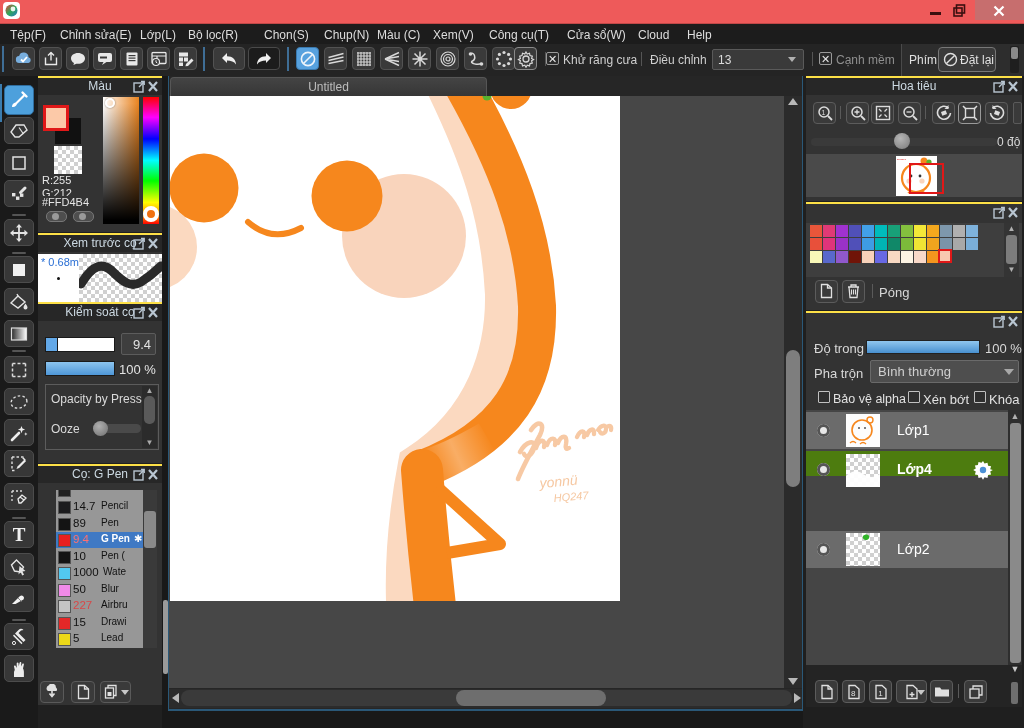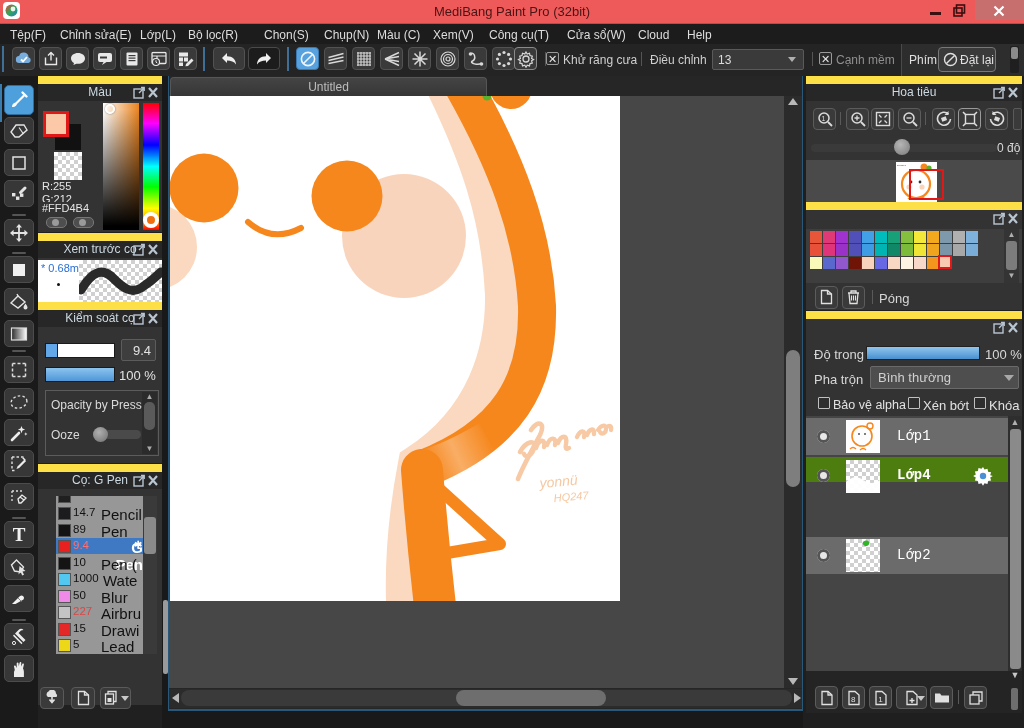--- a/index.html
+++ b/index.html
@@ -23,43 +23,43 @@
 .tsep { position:absolute; top:3px; width:2px; height:24px; background:#3f6e96; }
 .tlabel { position:absolute; font-size:12px; color:#cfcfcf; top:9px; }
 .tcheck { position:absolute; top:8px; width:13px; height:13px; background:#2a2a2a; border:1px solid #9a9a9a; border-radius:2px; color:#e8e8e8; font-size:11px; line-height:12px; text-align:center; }
 
 #lstrip { position:absolute; left:0; top:76px; width:38px; height:652px; background:#1a1a1a; }
 .sbtn { position:absolute; left:4px; width:30px; height:27px; background:#373737; border:1px solid #4c4c4c; border-radius:5px; }
 .sbtn.sel { background:#4da0dc; border-color:#2f6d9e; }
 .sbtn svg { position:absolute; left:50%; top:50%; transform:translate(-50%,-50%); }
 .stick { position:absolute; left:12px; width:14px; height:2px; background:#555; border-radius:1px; }
 
-.panel { position:absolute; background:#333; border-top:8px solid #fde047; }
+.panel { position:absolute; background:#333; border-top:2px solid #fde047; }
 .ptitle { position:absolute; left:0; right:0; top:0; height:17px; background:#272727; color:#ccd9e2; font-size:12px; text-align:center; line-height:17px; }
 .picons { position:absolute; right:3px; top:2px; width:26px; height:13px; }
 .checker-sm { background-image: linear-gradient(45deg,#d0d0d0 25%,transparent 25%,transparent 75%,#d0d0d0 75%), linear-gradient(45deg,#d0d0d0 25%,transparent 25%,transparent 75%,#d0d0d0 75%); background-size:8px 8px; background-position:0 0,4px 4px; background-color:#fff; }
 
 .nbtn { position:absolute; width:23px; height:22px; background:#3a3a3a; border:1px solid #5c5c5c; border-radius:4px; }
 .nbtn svg { position:absolute; left:50%; top:50%; transform:translate(-50%,-50%); }
 .lchk { position:absolute; width:12px; height:12px; background:#2e2e2e; border:1px solid #c0c0c0; border-radius:1px; }
 .lrow { position:absolute; left:0; width:202px; height:37px; background:#6b6b6b; }
 .lrow.sel { background:#4d7c0f; height:25px; }
 .leye { position:absolute; left:11px; top:12px; width:13px; height:13px; border-radius:50%; background:#e8e8e8; box-shadow: inset 0 0 0 3px #555; }
 .lthumb { position:absolute; left:40px; top:2px; width:34px; height:33px; overflow:hidden; }
 .lrow.sel .lthumb { top:3px; }
-.lrow span { position:absolute; left:91px; top:10px; font-size:14px; color:#fff;font-family:Liberation Mono, monospace; }
+.lrow span { position:absolute; left:91px; top:10px; font-size:14px; color:#fff; }
 .lbtn { position:absolute; width:23px; height:23px; background:#3a3a3a; border:1px solid #5c5c5c; border-radius:4px; }
 .lbtn svg { position:absolute; left:50%; top:50%; transform:translate(-50%,-50%); }
 .sw { position:absolute; width:12px; height:12px; }
 
 .brow { position:absolute; left:0; width:87px; height:16px; }
 .brow.sel { background:#3f79c4; }
 .brow i { position:absolute; left:2px; top:1.5px; width:13px; height:13px; border:1px solid #555; }
 .brow b { position:absolute; left:17px; top:1px; font-weight:normal; font-size:11.5px; color:#111; }
-.brow span { position:absolute; left:45px; top:1px; font-size:15px; color:#111;text-align:right; }
+.brow span { position:absolute; left:45px; top:1px; font-size:10px; color:#111;text-align:right; }
 .brow em { position:absolute; left:78px; top:1px; font-style:normal; font-size:10px; color:#fff; }
 </style>
 </head>
 <body>
 <div id="app">
 
   <div id="titlebar">
     <div id="appicon">
         <svg width="13" height="13" viewBox="0 0 13 13" style="position:absolute;left:2px;top:2px">
           <defs>
@@ -67,21 +67,20 @@
               <stop offset="0" stop-color="#e84040"></stop>
               <stop offset="0.5" stop-color="#30a858"></stop>
               <stop offset="1" stop-color="#2878c8"></stop>
             </linearGradient>
           </defs>
           <circle cx="6.5" cy="6.5" r="6" fill="url(#mb)"></circle>
           <path d="M6.5 0.5A6 6 0 0 0 2 10.5 A6 6 0 0 1 6.5 0.5z" fill="#f0d030" opacity="0.85"></path>
           <circle cx="8" cy="5" r="2.4" fill="#fff" opacity="0.9"></circle>
         </svg>
       </div>
-    <div class="ttl">MediBang Paint Pro (32bit)</div>
     <div class="abs" style="left:975px;top:0;width:49px;height:20px;background:#c76e6e;"></div>
     <div class="abs" style="left:930px;top:12px;width:11px;height:3px;background:#3a0f0f;"></div>
     <svg class="abs" style="left:953px;top:4px" width="13" height="13" viewBox="0 0 13 13">
         <rect x="3.5" y="1" width="8" height="8" stroke="#3a0f0f" stroke-width="1.6" fill="none"></rect>
         <rect x="1" y="4" width="8" height="8" stroke="#3a0f0f" stroke-width="1.6" fill="#c8c0c0" fill-opacity="0"></rect>
       </svg>
     <svg class="abs" style="left:993px;top:5px" width="12" height="12" viewBox="0 0 12 12">
         <path d="M1.5 1.5l9 9M10.5 1.5l-9 9" stroke="#fff" stroke-width="2.2"></path>
       </svg>
   </div>

